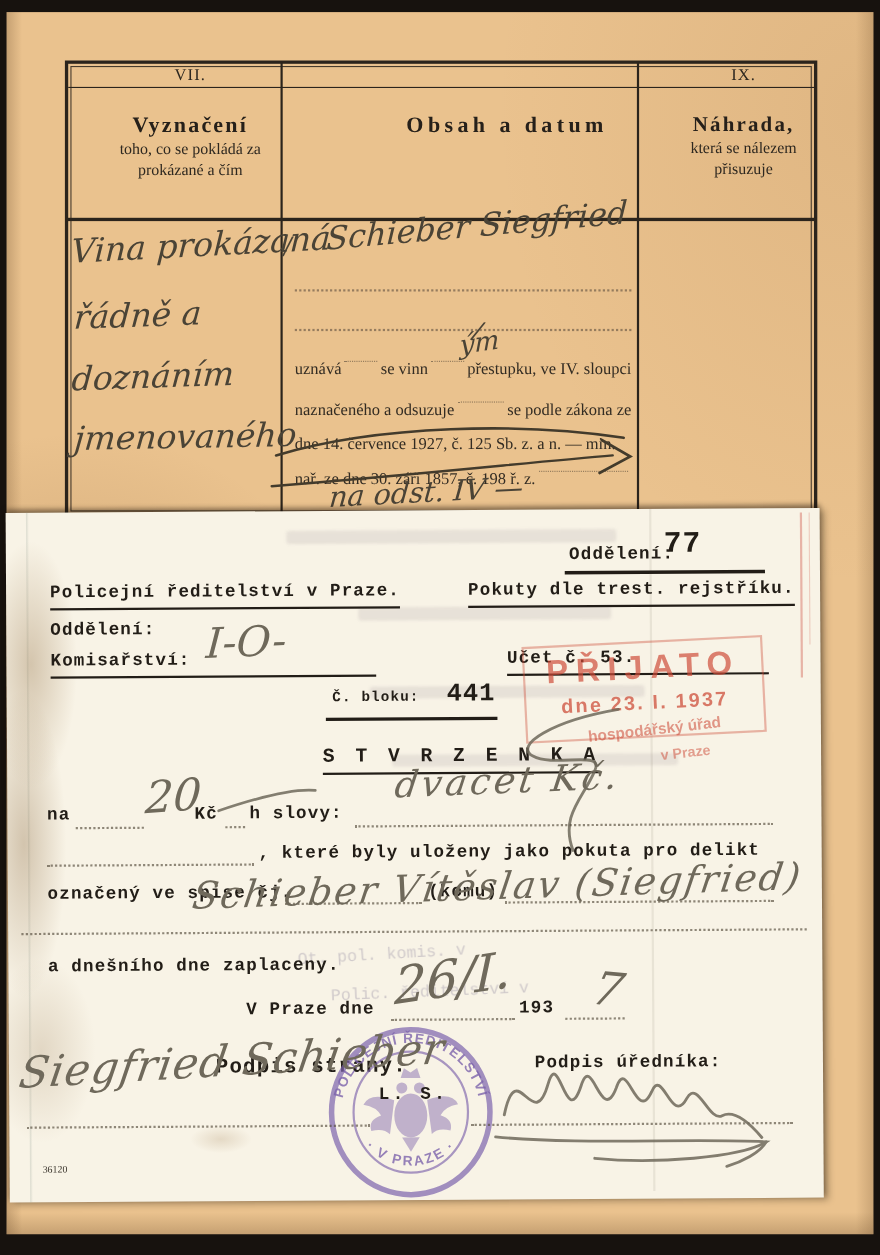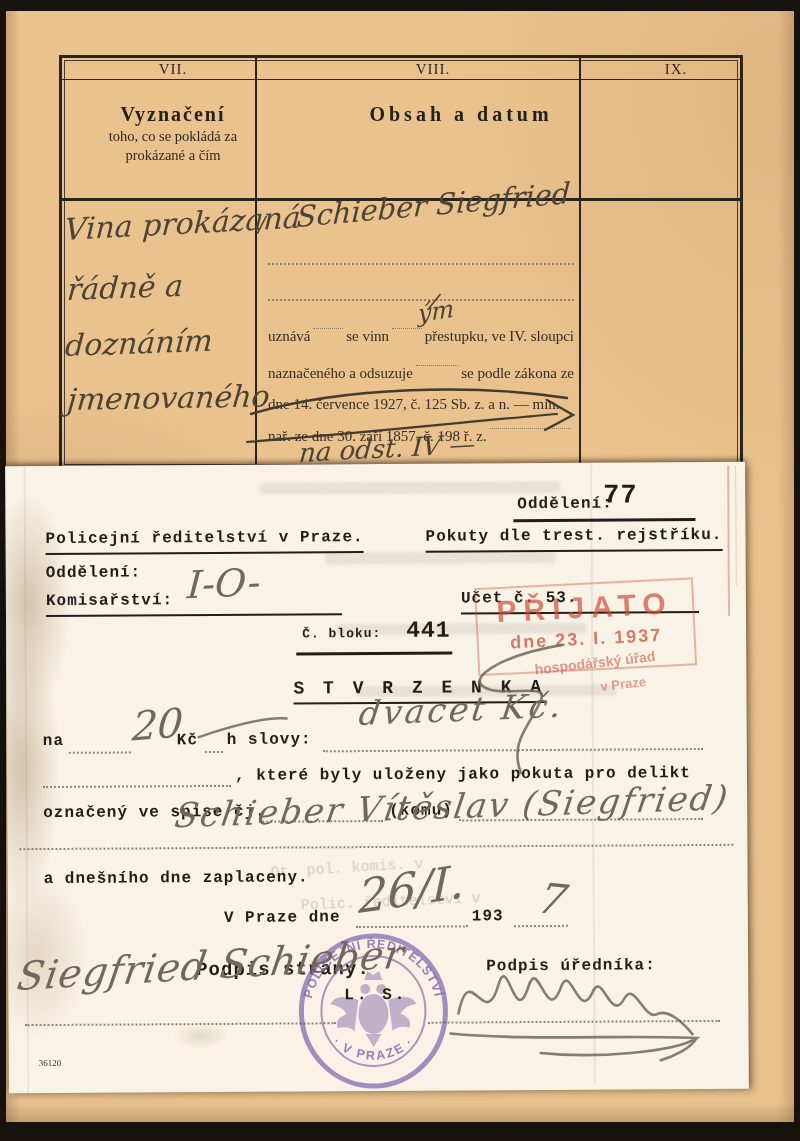--- a/index.html
+++ b/index.html
@@ -59,33 +59,37 @@
 
   <div id="tbl" class="abs"></div>
 
   <div class="abs vline" style="left:255px;top:57px;height:410px;"></div>
   <div class="abs vline" style="left:579px;top:57px;height:410px;"></div>
 
   <div class="abs" style="left:62px;top:79px;width:678px;height:1px;background:#2b241c;"></div>
   <div class="abs hline" style="left:60px;top:198px;width:682px;height:3px;"></div>
 
   <div class="abs cell colnum" style="left:60px;top:61px;width:196px;">VII.</div>
-  <div class="abs cell colnum" style="left:256px;top:61px;width:324px;">VIII.</div>
   <div class="abs cell colnum" style="left:580px;top:61px;width:162px;">IX.</div>
 
   <div class="abs cell" style="left:62px;top:103px;width:192px;">
     <div class="ctitle">Vyznačení</div>
     <div class="csub">toho, co se pokládá za</div>
     <div class="csub">prokázané a čím</div>
   </div>
 
   <div class="abs cell" style="left:258px;top:103px;width:376px;">
     <div class="ctitle" style="letter-spacing:4px;">Obsah a datum</div>
   </div>
 
+  <div class="abs cell" style="left:582px;top:103px;width:158px;">
+    <div class="ctitle" style="font-size:19px;">Náhrada,</div>
+    <div class="csub">která se nálezem</div>
+    <div class="csub">přisuzuje</div>
+  </div>
 
   <div class="abs inkhand" style="left:64px;top:212px;font-size:30px;transform:rotate(-3deg) skewX(-6deg);">Vina prokázaná</div>
   <div class="abs inkhand" style="left:66px;top:272px;font-size:30px;transform:rotate(-2deg) skewX(-6deg);">řádně a</div>
   <div class="abs inkhand" style="left:64px;top:328px;font-size:30px;transform:rotate(-2deg) skewX(-6deg);">doznáním</div>
   <div class="abs inkhand" style="left:66px;top:382px;font-size:30px;transform:rotate(-1deg) skewX(-6deg);">jmenovaného</div>
 
   <div class="abs inkhand" style="left:258px;top:212px;font-size:22px;">∕</div>
   <div class="abs inkhand" style="left:296px;top:200px;font-size:29px;transform:rotate(-5deg) skewX(-8deg);">Schieber Siegfried</div>
   <div class="abs dotline" style="left:268px;top:263px;width:306px;"></div>
   <div class="abs dotline" style="left:268px;top:299px;width:306px;"></div>

